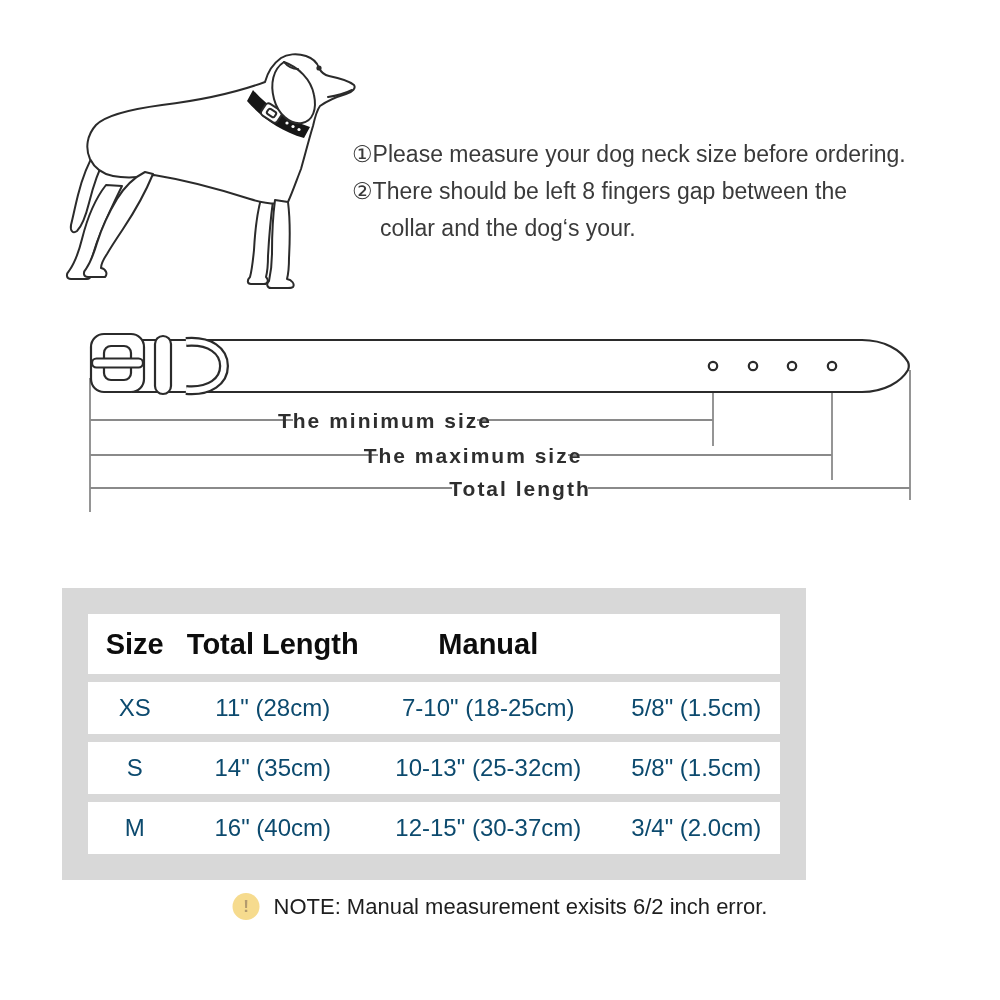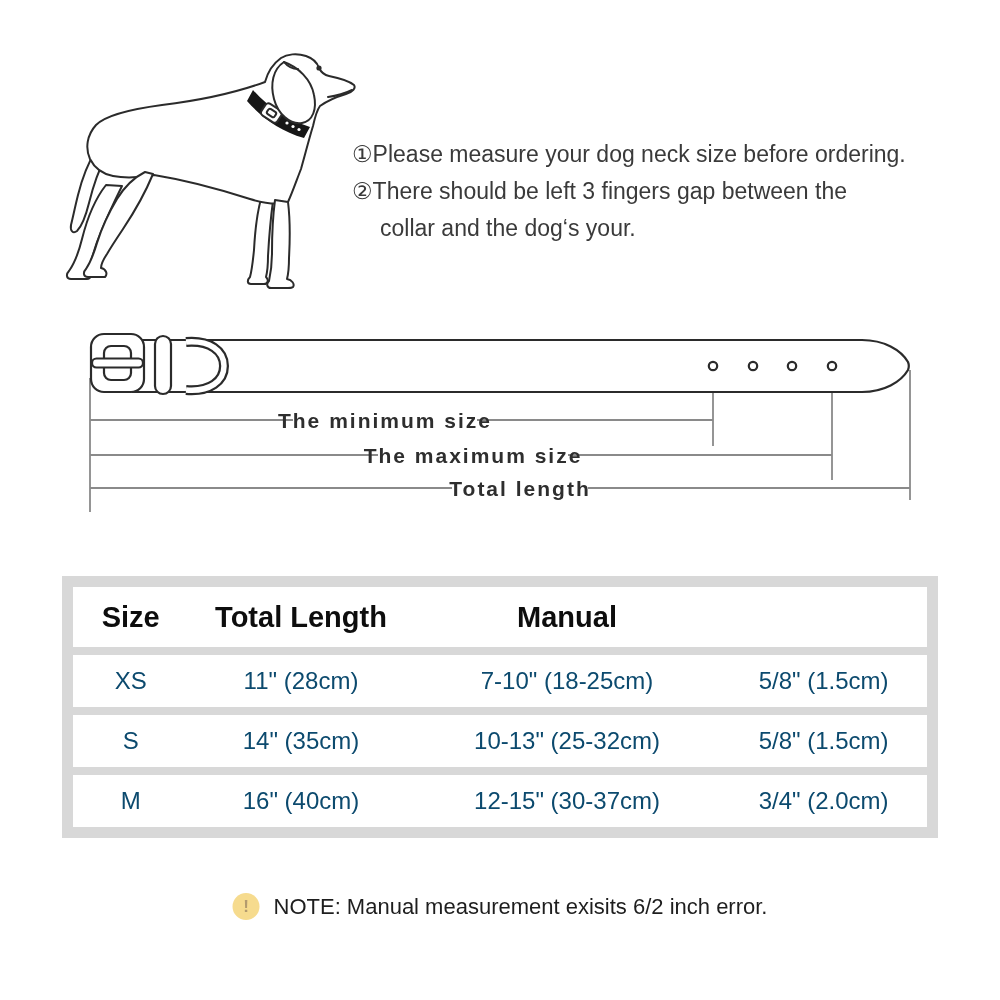--- a/index.html
+++ b/index.html
@@ -9,22 +9,22 @@
   }
   .dog-svg{position:absolute;left:50px;top:40px;}
   .collar-svg{position:absolute;left:60px;top:325px;}
   .instructions{position:absolute;left:352px;top:136px;font-size:23px;color:#3a3a3a;line-height:37px;}
   .instructions .cont{padding-left:28px;}
   text.mlabel{
     font-family:"Liberation Sans", sans-serif;font-weight:bold;font-size:21px;
     letter-spacing:2px;fill:#2e2e2e;
   }
   .size-table{
-    position:absolute;left:62px;top:576px;width:876px;box-sizing:border-box;
-    background:#d8d8d8;padding:11px;
+    position:absolute;left:62px;top:588px;width:744px;box-sizing:border-box;
+    background:#d8d8d8;padding:26px;
   }
   .trow{
     background:#ffffff;display:grid;grid-template-columns:13.5% 26.4% 35.9% 24.2%;
     align-items:center;text-align:center;margin-bottom:8px;
   }
   .trow:last-child{margin-bottom:0;}
   .trow.thead{height:60px;font-weight:bold;font-size:29px;color:#0d0d0d;}
   .trow.tbody{height:52px;font-size:24px;color:#0c4a6e;}
   .note{
     position:absolute;top:893px;left:500px;transform:translateX(-50%);
@@ -61,21 +61,21 @@
       </g>
       <path d="M284,62 C273,69 270,84 274,99 C278,114 290,125 302,123 C313,121 317,109 314,95 C311,79 298,67 284,62 Z"></path>
       <path fill="none" d="M284,62 C288,67 293,69 298,69"></path>
       <circle cx="319" cy="68" r="2.6" fill="#2b2b2b" stroke="none"></circle>
       <path fill="none" d="M352,90 C344,94 336,96 328,97"></path>
     </g>
   </svg>
 
   <div class="instructions">
     <div>①Please measure your dog neck size before ordering.</div>
-    <div>②There should be left 3 fingers gap between the</div>
+    <div>②There should be left 8 fingers gap between the</div>
     <div class="cont">collar and the dog‘s your.</div>
   </div>
 
   <svg class="collar-svg" width="880" height="190" viewBox="60 325 880 190">
     <g stroke="#8a8a8a" stroke-width="1.8">
       <line x1="90" y1="378" x2="90" y2="512"></line>
       <line x1="713" y1="392" x2="713" y2="446"></line>
       <line x1="832" y1="392" x2="832" y2="480"></line>
       <line x1="910" y1="370" x2="910" y2="500"></line>
       <line x1="90" y1="420" x2="293" y2="420"></line>

